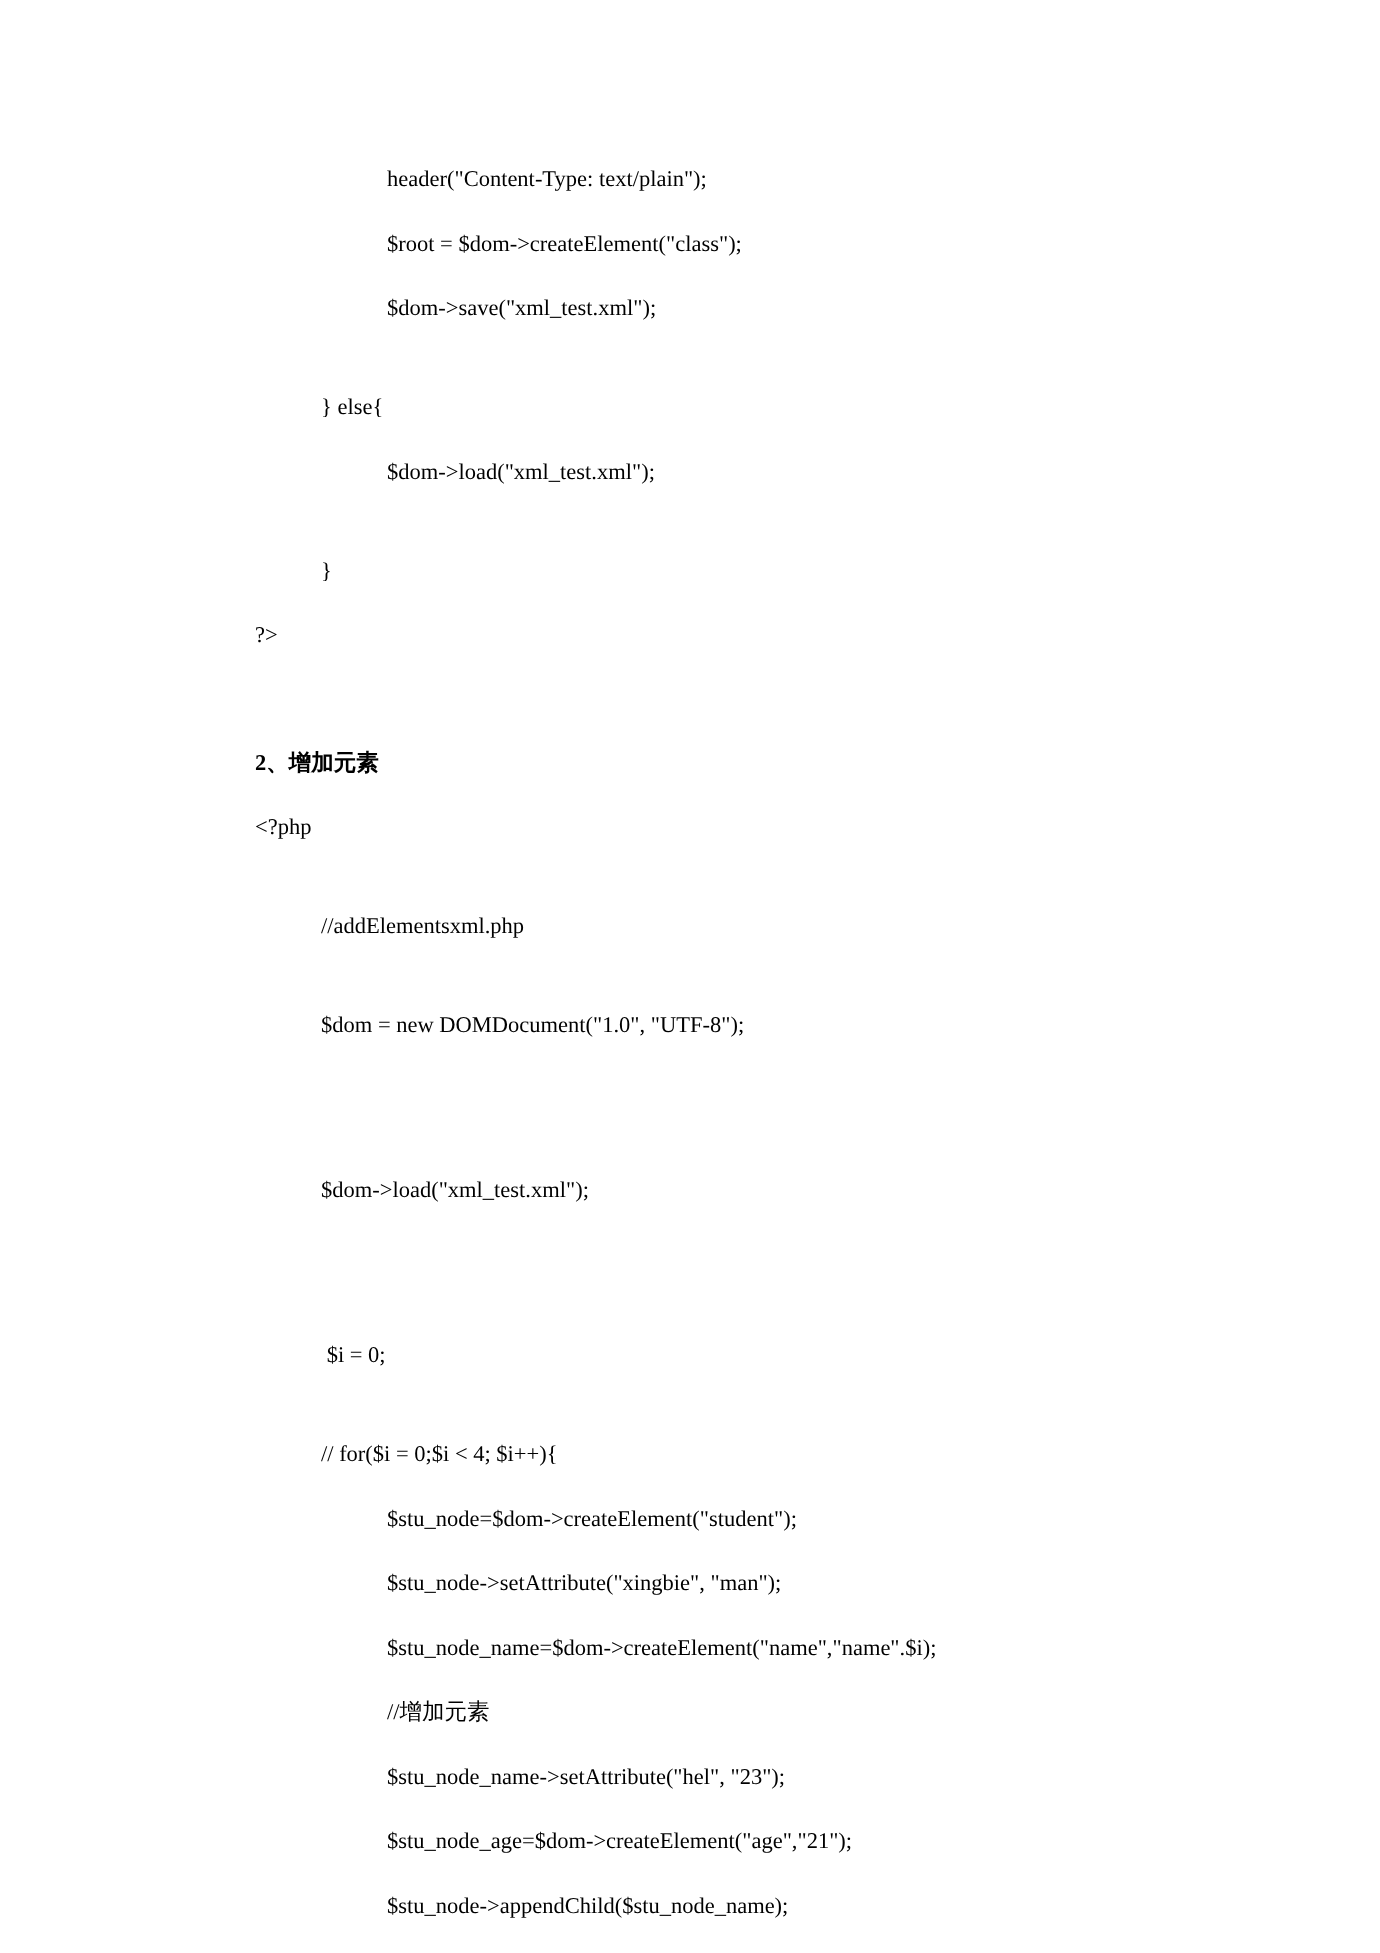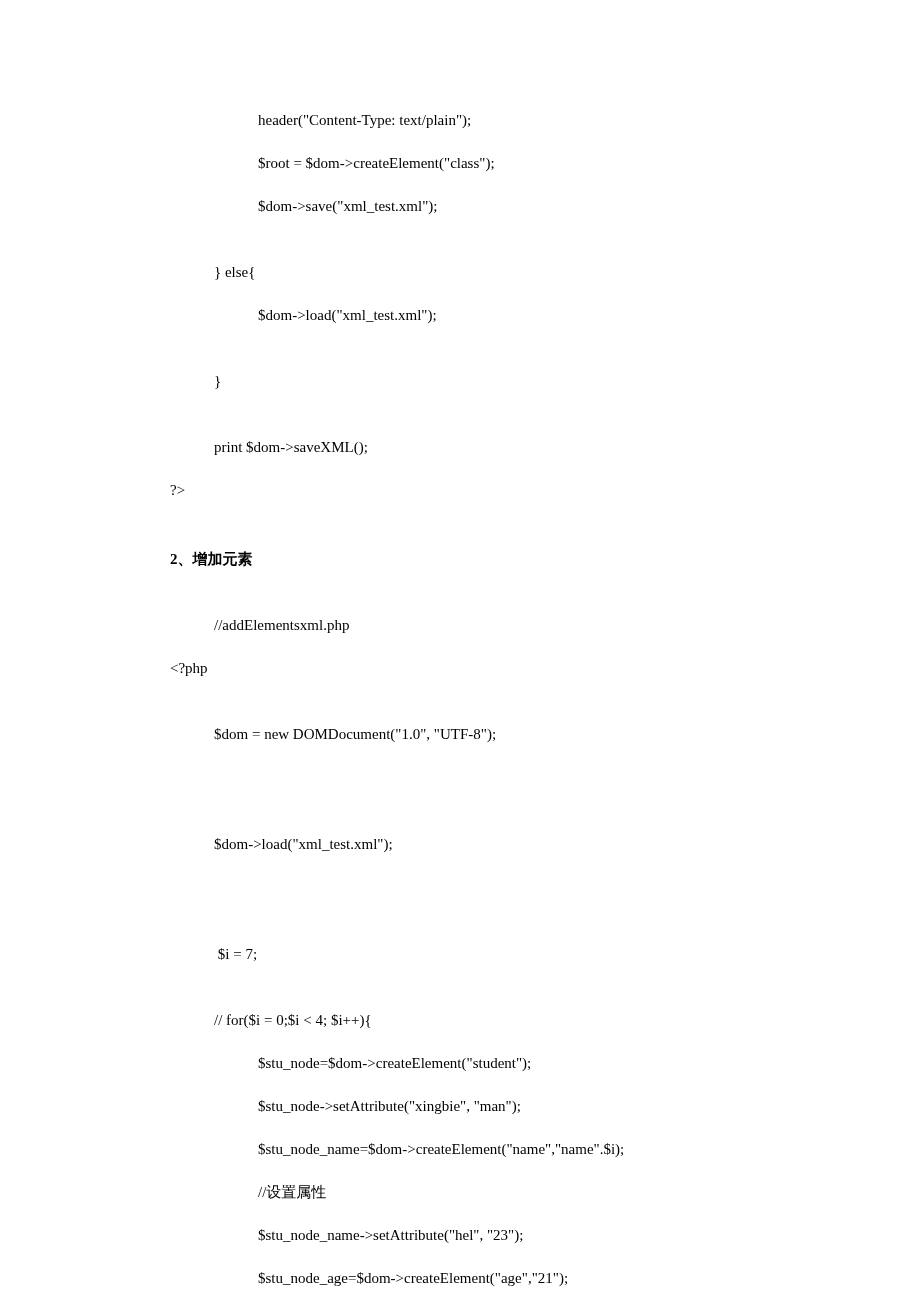--- a/index.html
+++ b/index.html
@@ -16,53 +16,52 @@
     padding: 110px 100px 60px 170px;
     box-sizing: border-box;
     width: 920px;
   }
   .line {
     margin-bottom: 22px;
     white-space: pre;
   }
   .heading {
     font-weight: bold;
-    margin-top: 48px;
+    margin-top: 64px;
     margin-bottom: 22px;
   }
   .ind1 { padding-left: 44px; margin-top: 45px; }
   .ind2 { padding-left: 88px; }
   .ind0 { padding-left: 0; }
   .blank { height: 22px; margin-bottom: 22px; }
 </style>
 </head>
 <body>
 
 <div class="page">
 
   <div class="line ind2">header("Content-Type: text/plain");</div>
   <div class="line ind2">$root = $dom-&gt;createElement("class");</div>
   <div class="line ind2">$dom-&gt;save("xml_test.xml");</div>
   <div class="line ind1">} else{</div>
   <div class="line ind2">$dom-&gt;load("xml_test.xml");</div>
   <div class="line ind1">}</div>
-  <div class="line ind1">print $dom-&gt;saveXML();</div>
   <div class="line ind0">?&gt;</div>
 
   <div class="heading">2、增加元素</div>
 
+  <div class="line ind0">&lt;?php</div>
   <div class="line ind1">//addElementsxml.php</div>
-  <div class="line ind0">&lt;?php</div>
   <div class="line ind1">$dom = new DOMDocument("1.0", "UTF-8");</div>
   <div class="blank"></div>
   <div class="line ind1">$dom-&gt;load("xml_test.xml");</div>
   <div class="blank"></div>
-  <div class="line ind1"> $i = 7;</div>
+  <div class="line ind1"> $i = 0;</div>
   <div class="line ind1">// for($i = 0;$i &lt; 4; $i++){</div>
   <div class="line ind2">$stu_node=$dom-&gt;createElement("student");</div>
   <div class="line ind2">$stu_node-&gt;setAttribute("xingbie", "man");</div>
   <div class="line ind2">$stu_node_name=$dom-&gt;createElement("name","name".$i);</div>
-  <div class="line ind2">//设置属性</div>
+  <div class="line ind2">//增加元素</div>
   <div class="line ind2">$stu_node_name-&gt;setAttribute("hel", "23");</div>
   <div class="line ind2">$stu_node_age=$dom-&gt;createElement("age","21");</div>
   <div class="line ind2">$stu_node-&gt;appendChild($stu_node_name);</div>
 
 </div>
 
 </body></html>

